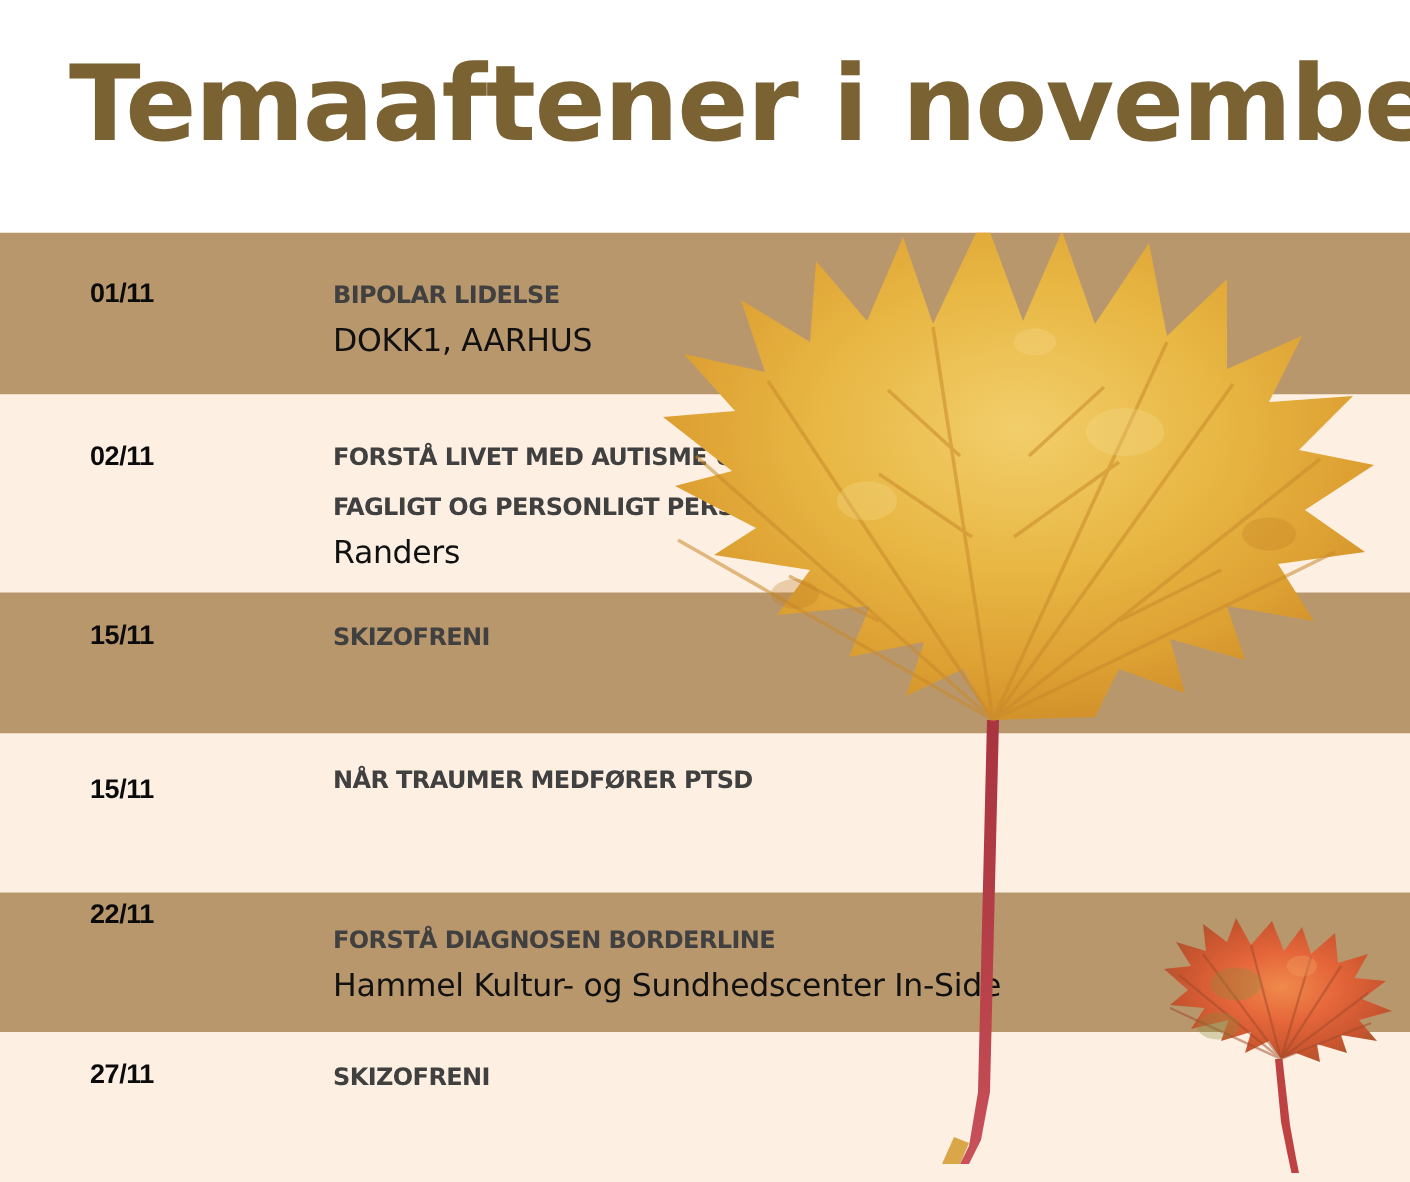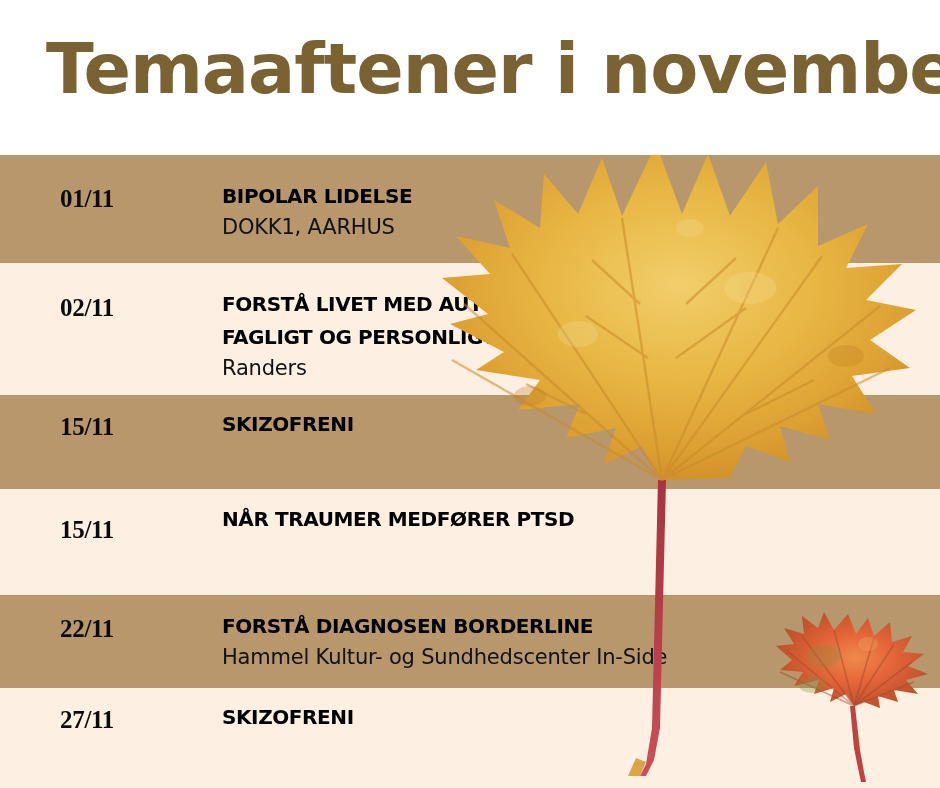--- a/index.html
+++ b/index.html
@@ -62,39 +62,39 @@
   .row.tint {
     background: #B9976D;
   }
   .row.plain {
     background: #FDF0E3;
   }
 
   .row-date {
     position: absolute;
     left: 60px;
-    font-family: Liberation Serif, serif;
+    font-family: Liberation Sans, sans-serif;
     font-weight: 700;
-    font-size: 25px;
+    font-size: 18px;
     letter-spacing: -0.3px;
     color: #0b0b0b;
     white-space: nowrap;
   }
   .row-body {
     position: absolute;
     left: 222px;
     right: 10px;
   }
   .row-title {
     font-family: "DejaVu Sans", sans-serif;
     font-weight: 700;
-    font-size: 20px;
+    font-size: 16px;
     line-height: 33px;
     letter-spacing: -0.4px;
-    color: #000000;
+    color: #404040;
     white-space: nowrap;
   }
   .row-venue {
     font-family: "DejaVu Sans", sans-serif;
     font-weight: 400;
     font-size: 21px;
     line-height: 28px;
     letter-spacing: -0.2px;
     color: #111111;
     white-space: nowrap;
@@ -111,21 +111,21 @@
 
   #row-3 { top: 395px; height: 94px; }
   #row-3 .row-date { top: 18px; }
   #row-3 .row-body { top: 13px; }
 
   #row-4 { top: 489px; height: 106px; }
   #row-4 .row-date { top: 27px; }
   #row-4 .row-body { top: 14px; }
 
   #row-5 { top: 595px; height: 93px; }
-  #row-5 .row-date { top: 20px; text-align: right; }
+  #row-5 .row-date { top: 4px; text-align: right; }
   #row-5 .row-body { top: 15px; }
 
   #row-6 { top: 688px; height: 116px; }
   #row-6 .row-date { top: 18px; }
   #row-6 .row-body { top: 13px; }
 
   
   .leaf-layer {
     position: absolute;
     left: 0;

